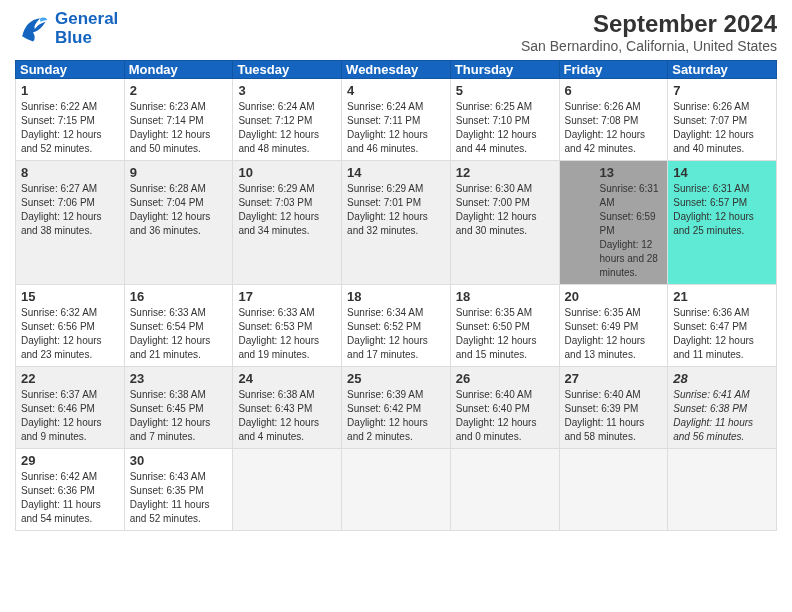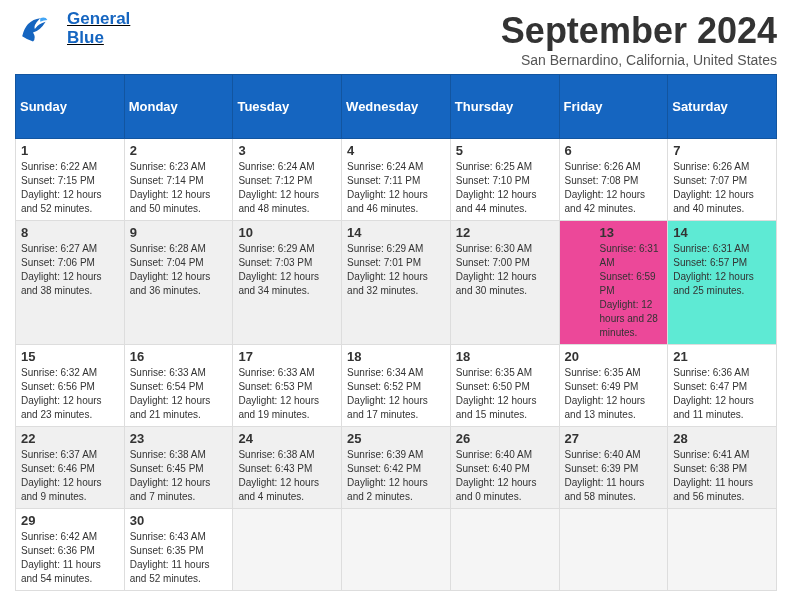--- a/index.html
+++ b/index.html
@@ -12,50 +12,49 @@
     }
     .header-area {
       display: flex;
       align-items: flex-start;
       justify-content: space-between;
       margin-bottom: 6px;
     }
     .logo {
       display: flex;
       align-items: flex-end;
-      gap: 16px;
-      text-decoration: underline;
+      gap: 4px;
     }
     .logo-bird {
       width: 36px;
       height: 36px;
     }
     .title-area {
       text-align: right;
     }
     .main-title {
-      font-size: 36px;
+      font-size: 24px;
       font-weight: bold;
       color: #333;
     }
     .subtitle {
       font-size: 14px;
       color: #555;
     }
     .calendar {
       width: 100%;
       border-collapse: collapse;
       border: 1px solid #ccc;
     }
     .calendar th {
       background-color: #1565c0;
       color: #fff;
       font-size: 13px;
       font-weight: bold;
-      padding: 24px 4px;
+      padding: 1px 4px;
       text-align: left;
       border: 1px solid #1255a0;
     }
     .calendar td {
       vertical-align: top;
       padding: 4px 5px;
       border: 1px solid #ddd;
       font-size: 10.5px;
       color: #333;
       width: 14.28%;
@@ -159,21 +158,21 @@
           <div class="day-info">Sunrise: 6:29 AM<br>Sunset: 7:03 PM<br>Daylight: 12 hours and 34 minutes.</div>
         </td>
         <td style="background-color: rgb(240, 240, 240);">
           <span class="day-number">14</span>
           <div class="day-info">Sunrise: 6:29 AM<br>Sunset: 7:01 PM<br>Daylight: 12 hours and 32 minutes.</div>
         </td>
         <td style="background-color: rgb(240, 240, 240);">
           <span class="day-number">12</span>
           <div class="day-info">Sunrise: 6:30 AM<br>Sunset: 7:00 PM<br>Daylight: 12 hours and 30 minutes.</div>
         </td>
-        <td style="background-color: #ec4899; padding-left: 40px;">
+        <td style="background-color: #a3a3a3; padding-left: 40px;">
           <span class="day-number">13</span>
           <div class="day-info">Sunrise: 6:31 AM<br>Sunset: 6:59 PM<br>Daylight: 12 hours and 28 minutes.</div>
         </td>
         <td style="background-color: #5eead4;">
           <span class="day-number">14</span>
           <div class="day-info">Sunrise: 6:31 AM<br>Sunset: 6:57 PM<br>Daylight: 12 hours and 25 minutes.</div>
         </td>
       </tr>
       <tr>
         <td style="background-color: rgb(255, 255, 255);">
@@ -223,21 +222,21 @@
           <div class="day-info">Sunrise: 6:39 AM<br>Sunset: 6:42 PM<br>Daylight: 12 hours and 2 minutes.</div>
         </td>
         <td style="background-color: rgb(240, 240, 240);">
           <span class="day-number">26</span>
           <div class="day-info">Sunrise: 6:40 AM<br>Sunset: 6:40 PM<br>Daylight: 12 hours and 0 minutes.</div>
         </td>
         <td style="background-color: rgb(240, 240, 240);">
           <span class="day-number">27</span>
           <div class="day-info">Sunrise: 6:40 AM<br>Sunset: 6:39 PM<br>Daylight: 11 hours and 58 minutes.</div>
         </td>
-        <td style="background-color: rgb(240, 240, 240);">
+        <td style="background-color: rgb(240, 240, 240); font-style: italic;">
           <span class="day-number">28</span>
           <div class="day-info">Sunrise: 6:41 AM<br>Sunset: 6:38 PM<br>Daylight: 11 hours and 56 minutes.</div>
         </td>
       </tr>
       <tr>
         <td style="background-color: rgb(255, 255, 255);">
           <span class="day-number">29</span>
           <div class="day-info">Sunrise: 6:42 AM<br>Sunset: 6:36 PM<br>Daylight: 11 hours and 54 minutes.</div>
         </td>
         <td style="background-color: rgb(255, 255, 255);">

